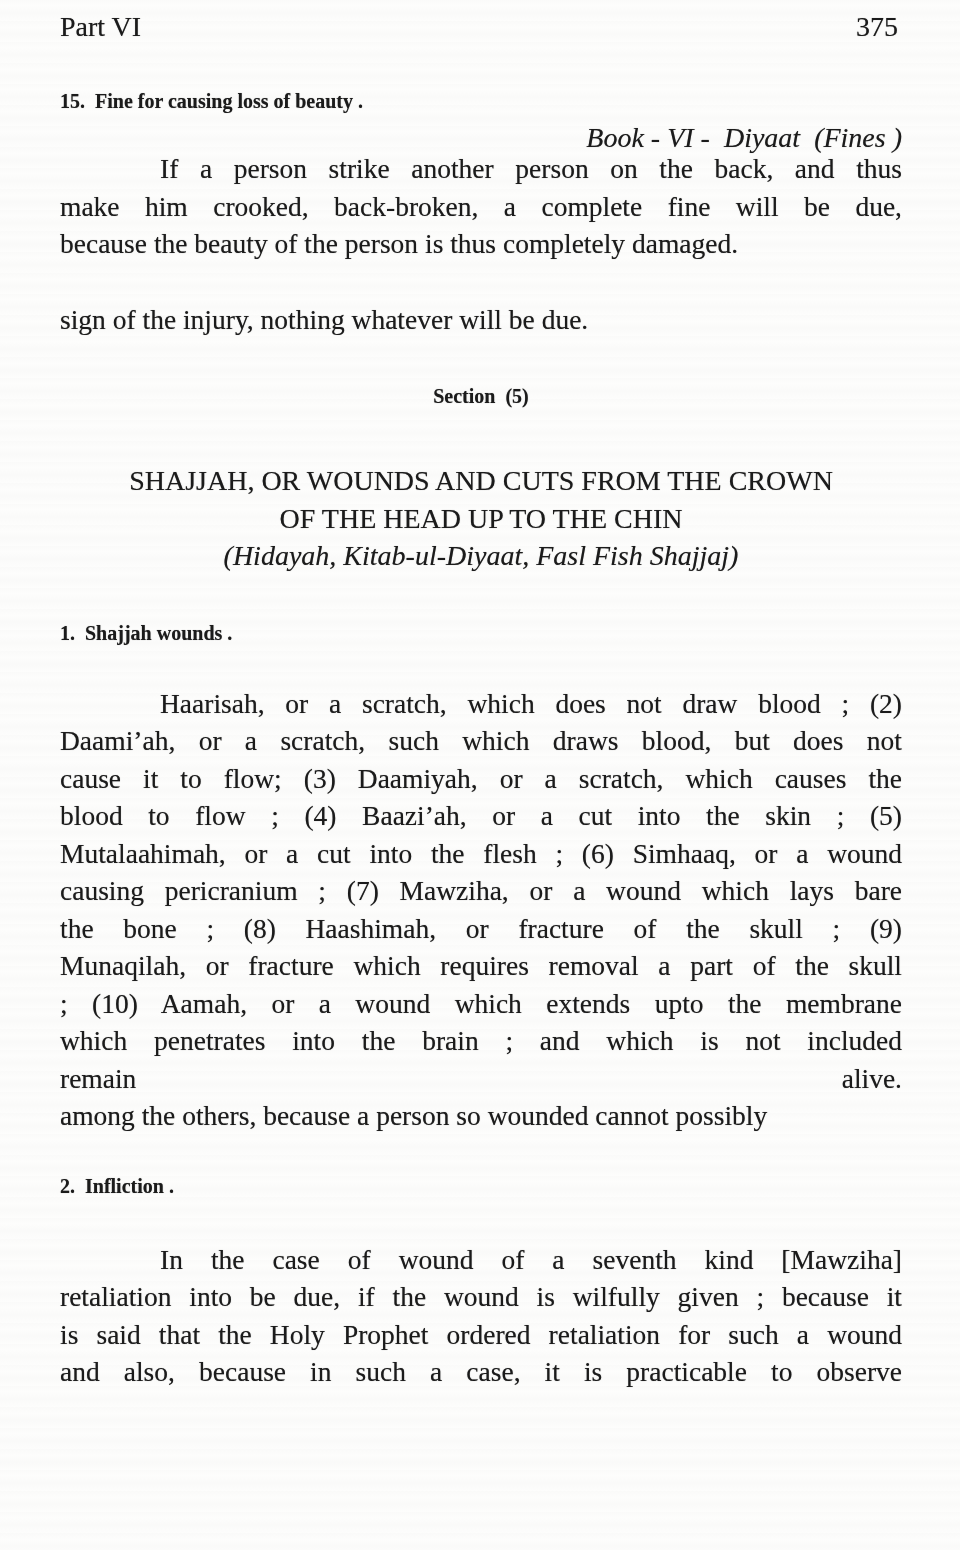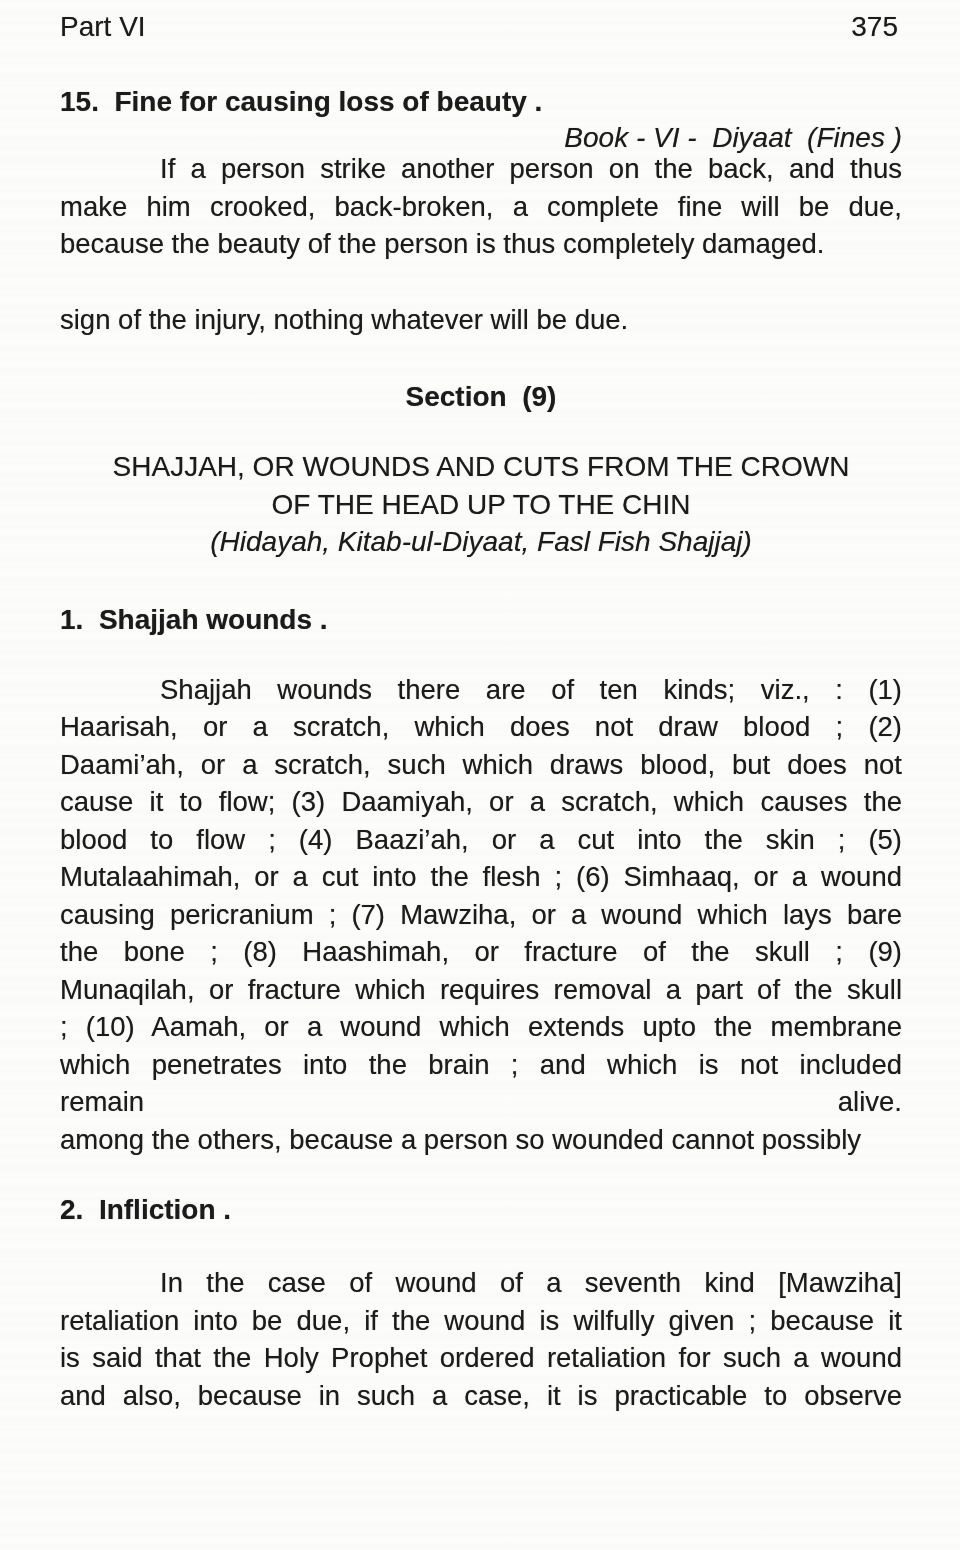--- a/index.html
+++ b/index.html
@@ -11,39 +11,39 @@
     position: relative;
     width: 960px;
     height: 1550px;
     box-sizing: border-box;
     padding: 8px 58px 0 60px;
     background:
       repeating-linear-gradient(180deg,
         rgba(180,180,180,0.04) 0px, rgba(255,255,255,0) 6px,
         rgba(190,190,190,0.05) 13px, rgba(255,255,255,0) 21px),
       #fdfdfc;
-    font-family: Liberation Sans, sans-serif;
+    font-family: Liberation Serif, serif;
     color: #1b1b1b;
     text-shadow: 0 0 0.8px rgba(35,35,35,0.55);
     overflow: hidden;
   }
   .running-header {
     position: relative;
     height: 37px;
     line-height: 37px;
     font-size: 28px;
     white-space: pre;
   }
   .rh-left  { position: absolute; left: 0;  top: 0; }
   .rh-right { position: absolute; right: 4px; top: 0; }
   .rh-center{ text-align: right; font-style: italic; }
 
   .heading {
     font-weight: bold;
-    font-size: 28px;
+    font-size: 20px;
     line-height: 37px;
     white-space: pre;
   }
   #h15   { margin-top: 38px; }
   #sec2h { margin-top: 40px; text-align: center; }
   #h1    { margin-top: 40px; }
   #h2    { margin-top: 33px; }
 
   .para { font-size: 27.5px; line-height: 37.5px; }
   #para1 { margin-top: 30px; }
@@ -53,21 +53,21 @@
 
   .para .line {
     text-align: justify;
     text-align-last: justify;
   }
   .para .line:last-child { text-align-last: left; }
   .para.justify-all .line:last-child { text-align-last: justify; }
   .para.indent .line:first-child { text-indent: 100px; }
 
   .caps-block {
-    margin-top: 33px;
+    margin-top: 47px;
     text-align: center;
     font-size: 28px;
     line-height: 37.5px;
   }
   .caps-block .citation { font-style: italic; }
 </style>
 </head>
 <body>
 
 <div class="page">
@@ -83,32 +83,31 @@
   <div id="para1" class="para indent">
       <div class="line">If a person strike another person on the back, and thus</div>
       <div class="line">make him crooked, back-broken, a complete fine will be due,</div>
       <div class="line">because the beauty of the person is thus completely damaged.</div>
     </div>
 
   <div id="para2" class="para">
       <div class="line">sign of the injury, nothing whatever will be due.</div>
     </div>
 
-  <div id="sec2h" class="heading">Section  (9)</div>
+  <div id="sec2h" class="heading">Section  (5)</div>
 
   <div class="caps-block">
     <div>SHAJJAH, OR WOUNDS AND CUTS FROM THE CROWN</div>
     <div>OF THE HEAD UP TO THE CHIN</div>
     <div class="citation">(Hidayah, Kitab-ul-Diyaat, Fasl Fish Shajjaj)</div>
   </div>
 
   <div id="h1" class="heading">1.  Shajjah wounds .</div>
 
   <div id="para3" class="para indent">
-      <div class="line">Shajjah wounds there are of ten kinds; viz., : (1)</div>
       <div class="line">Haarisah, or a scratch, which does not draw blood ; (2)</div>
       <div class="line">Daami’ah, or a scratch, such which draws blood, but does not</div>
       <div class="line">cause it to flow; (3) Daamiyah, or a scratch, which causes the</div>
       <div class="line">blood to flow ; (4) Baazi’ah, or a cut into the skin ; (5)</div>
       <div class="line">Mutalaahimah, or a cut into the flesh ; (6) Simhaaq, or a wound</div>
       <div class="line">causing pericranium ; (7) Mawziha, or a wound which lays bare</div>
       <div class="line">the bone ; (8) Haashimah, or fracture of the skull ; (9)</div>
       <div class="line">Munaqilah, or fracture which requires removal a part of the skull</div>
       <div class="line">; (10) Aamah, or a wound which extends upto the membrane</div>
       <div class="line">which penetrates into the brain ; and which is not included</div>

